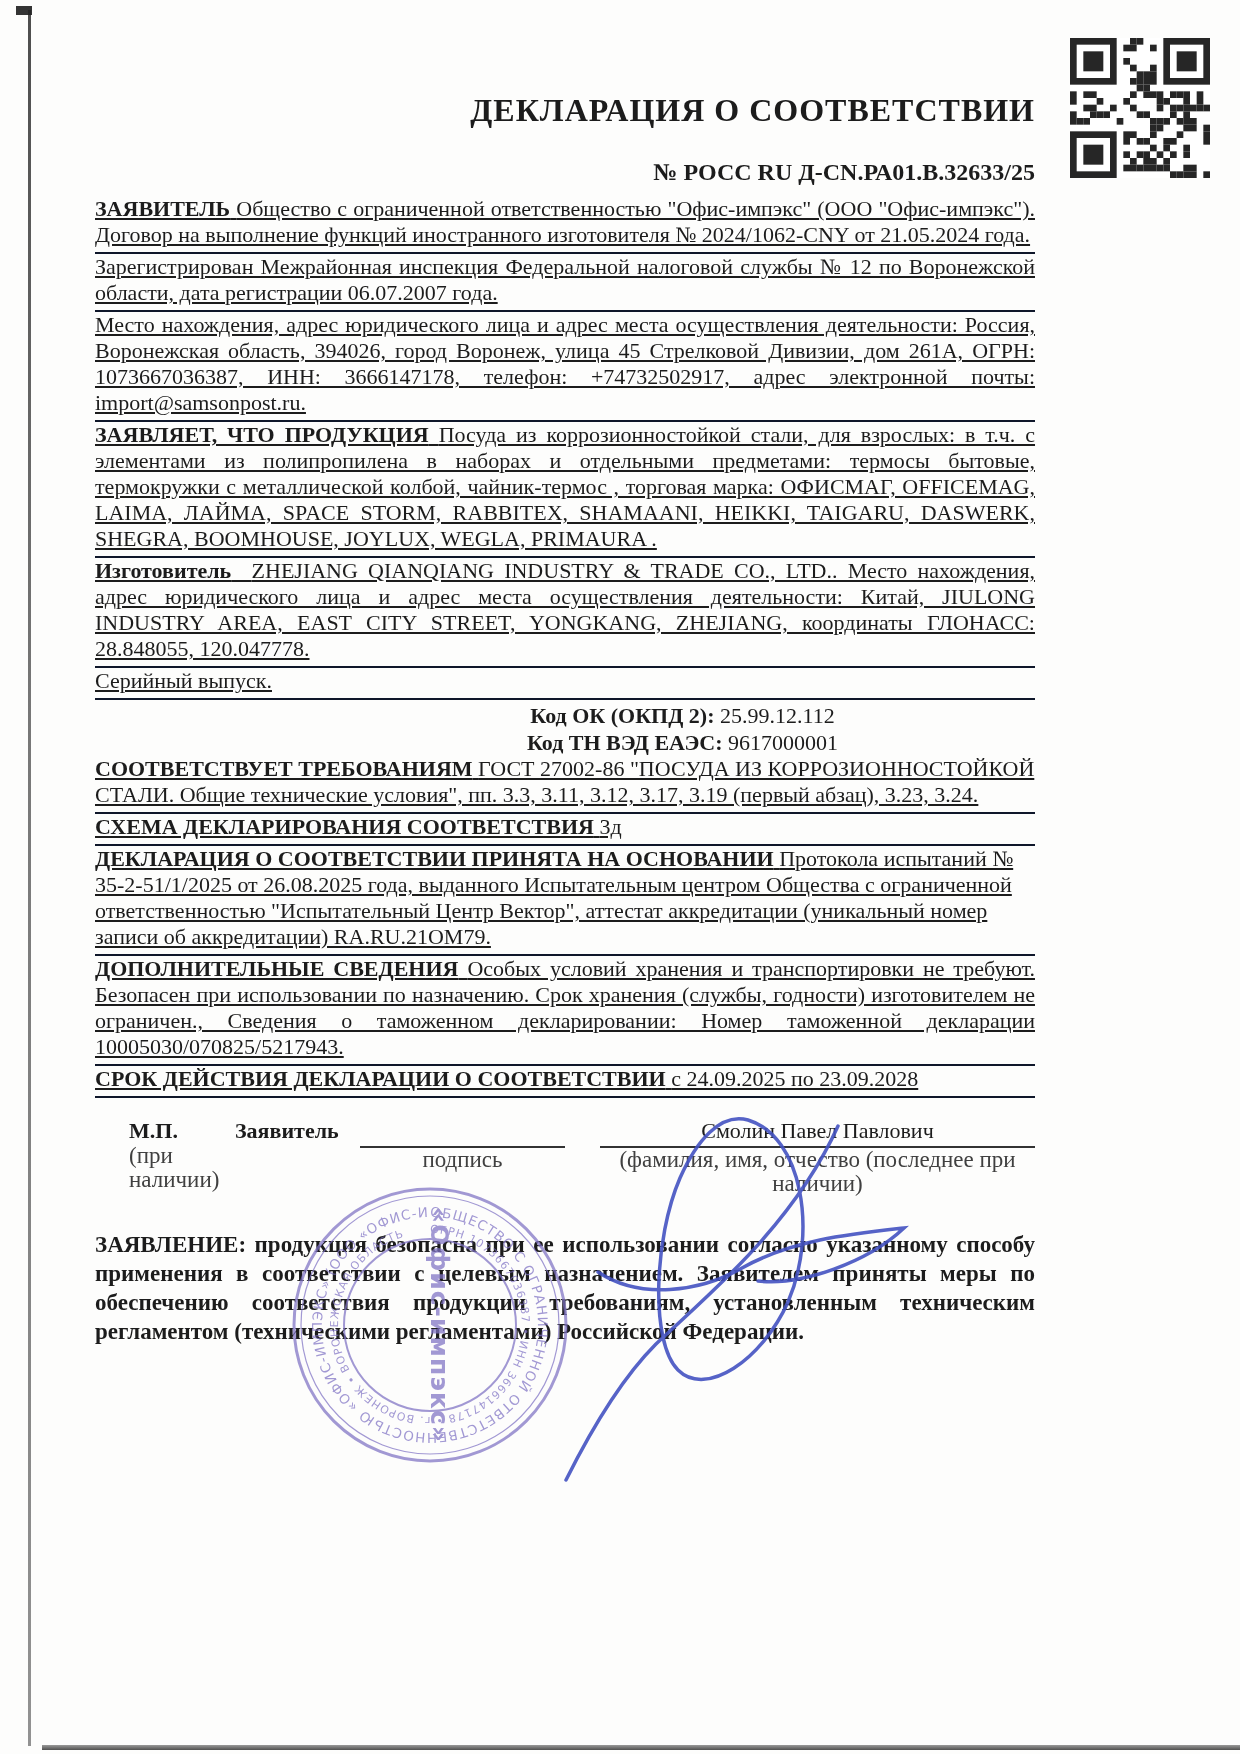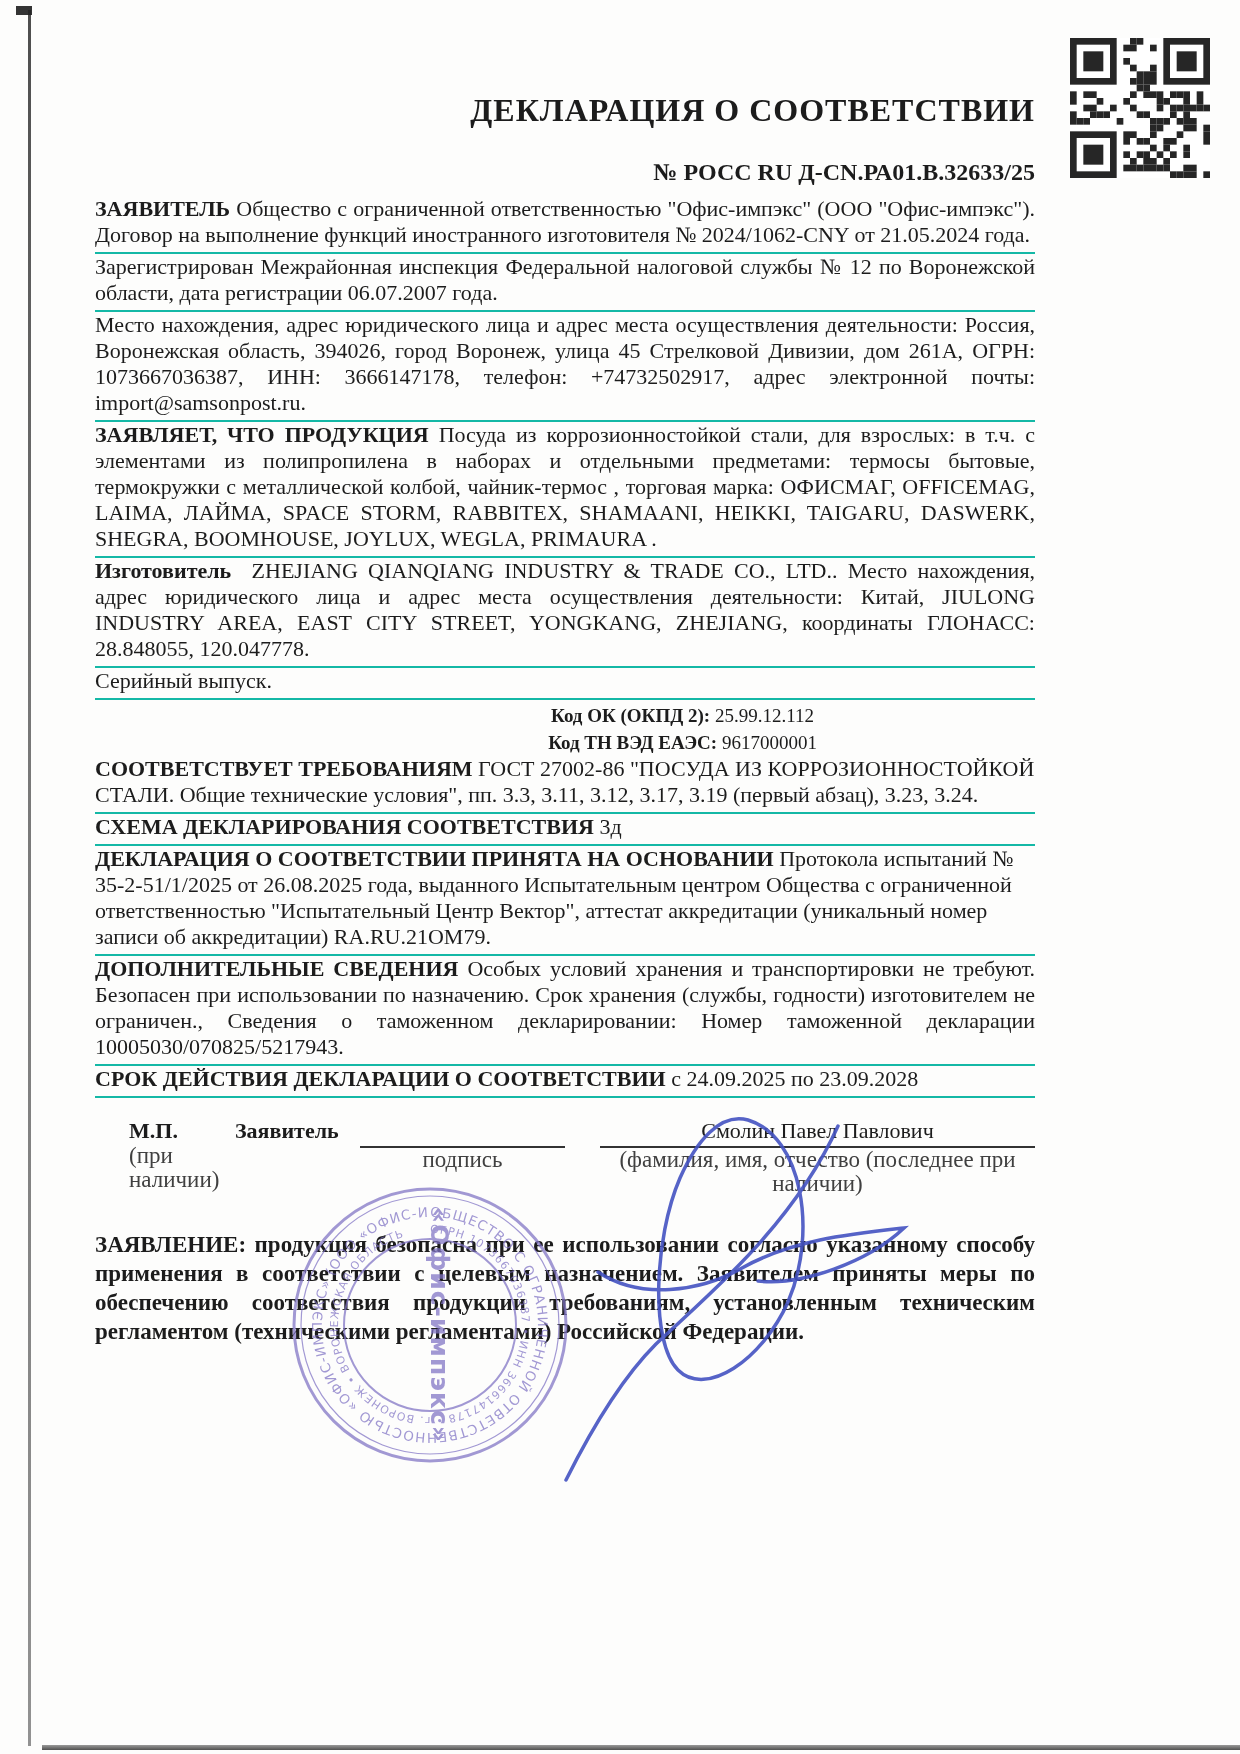--- a/index.html
+++ b/index.html
@@ -34,23 +34,23 @@
     text-align:right;
     font-size:32px;letter-spacing:1px;font-weight:bold;
   }
   .doc-number{
     text-align:right;font-weight:bold;font-size:24px;margin:0 0 10px 0;
   }
   p.para{
     margin:0;font-size:22px;line-height:26px;
   }
   .justify{text-align:justify;}
-  .rule{border-bottom:2px solid #14b8a6;padding-bottom:4px;margin-bottom:4px;}
+  .rule{border-bottom:2px solid #0f172a;padding-bottom:4px;margin-bottom:4px;text-decoration:underline;}
   b.lbl{font-weight:bold;}
-  .codes{margin:2px 0 0 235px;text-align:center;font-size:19px;line-height:27px;}
+  .codes{margin:2px 0 0 235px;text-align:center;font-size:22px;line-height:27px;}
   .codes b{font-weight:bold;}
 
   
   .sig-row{display:flex;margin-top:20px;font-size:22px;line-height:26px;}
   .sig-col{display:flex;flex-direction:column;}
   .sig-mp{width:140px;padding-left:34px;box-sizing:border-box;}
   .sig-mp .t{font-weight:bold;}
   .sig-applicant{width:125px;font-weight:bold;}
   .sig-sign{width:205px;margin-right:35px;}
   .sig-name{flex:1;}

